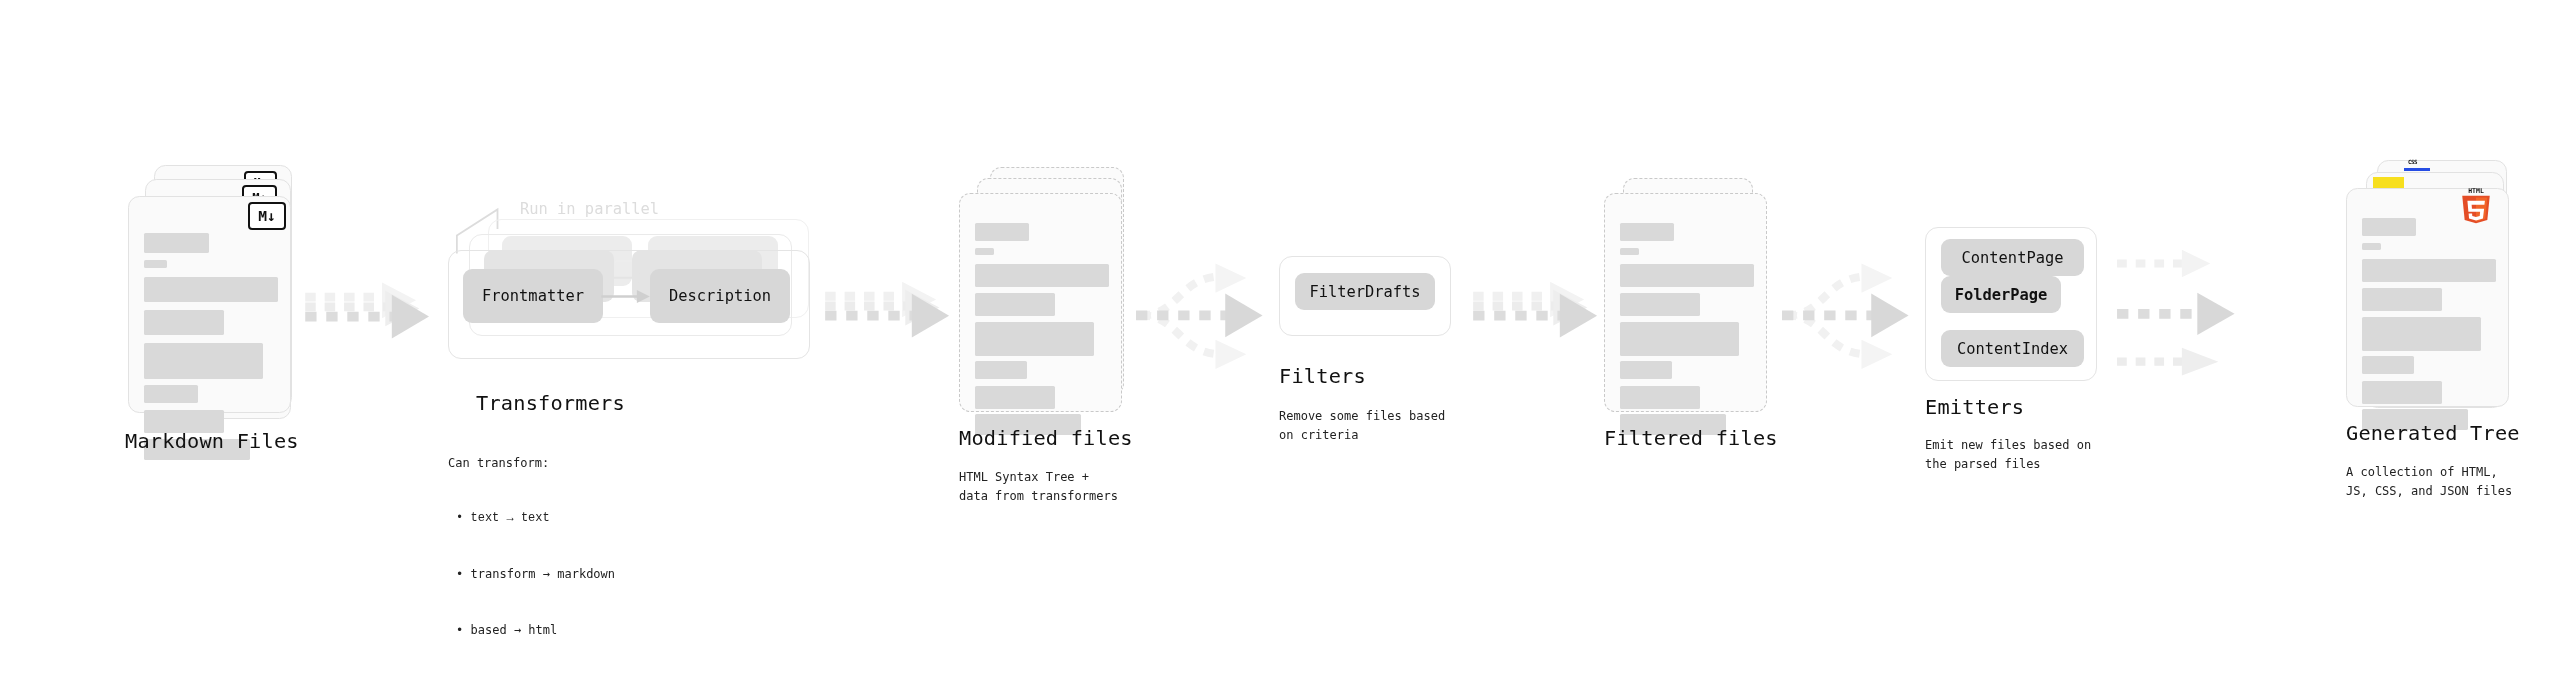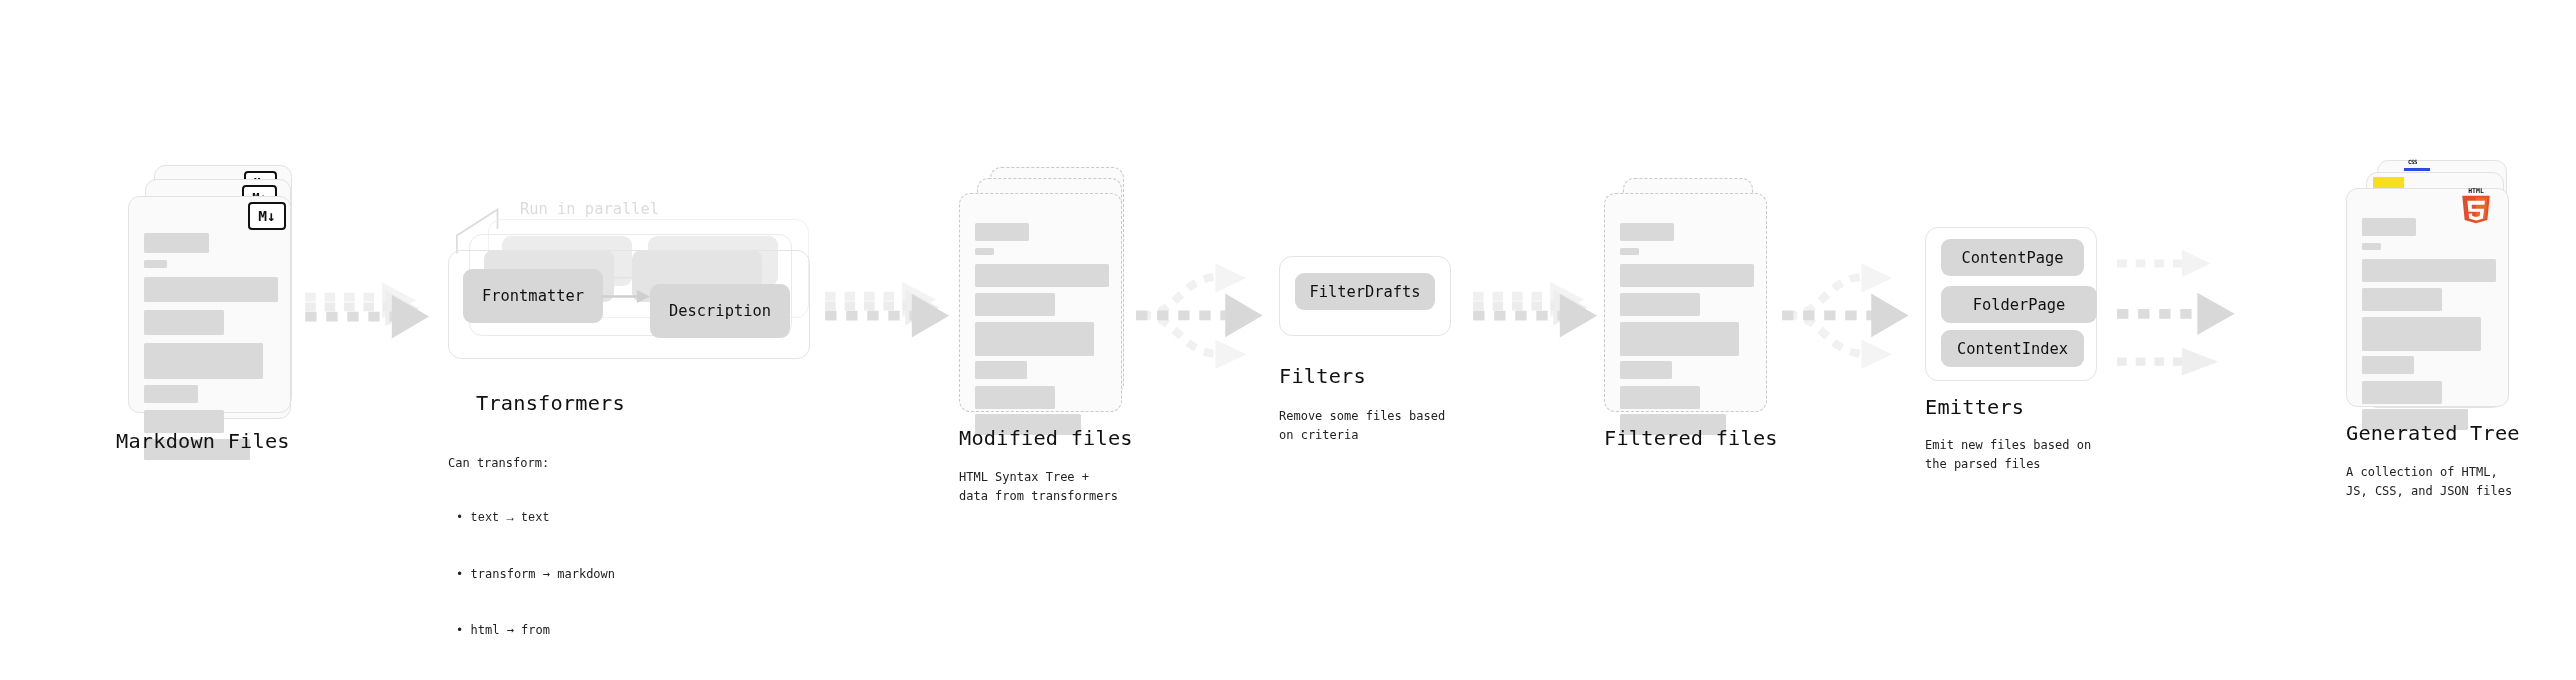--- a/index.html
+++ b/index.html
@@ -46,21 +46,21 @@
     <div class="bar" style="left:14.6px;top:113px;width:80px;height:25px;"></div>
     <div class="bar" style="left:14.6px;top:146px;width:119px;height:36px;"></div>
     <div class="bar" style="left:14.6px;top:188px;width:54px;height:18px;"></div>
     <div class="bar" style="left:14.6px;top:213px;width:80px;height:23px;"></div>
     <div class="bar" style="left:14.6px;top:242px;width:106px;height:21px;"></div>
   </div>
   <div class="mdbadge" style="left:248px;top:202px;width:34px;height:23.6px;font-size:14.6px;">
     <span>M↓</span>
   </div>
 
-  <div class="caption" style="position:absolute;left:116px;top:429px;">Markdown Files</div>
+  <div class="caption" style="position:absolute;left:125px;top:429px;">Markdown Files</div>
 </div>
 
 <svg style="left:301px;top:268px;width:146px;height:89px;" viewBox="0 0 180 110">
   <line x1="5" y1="36" x2="108" y2="36" stroke="#f0f0f0" stroke-width="11" stroke-dasharray="13 11"></line>
   <polygon points="100,18 142,40 100,62" fill="#f3f3f3"></polygon>
   <line x1="5" y1="48" x2="112" y2="48" stroke="#ececec" stroke-width="11" stroke-dasharray="13 11"></line>
   <polygon points="104,28 146,50 104,72" fill="#eeeeee"></polygon>
   <line x1="5" y1="60" x2="118" y2="60" stroke="#dcdcdc" stroke-width="12" stroke-dasharray="14 12"></line>
   <polygon points="112,33 158,60 112,87" fill="#d8d8d8"></polygon>
 </svg>
@@ -83,33 +83,33 @@
   <div class="panelbox" style="left:469px;top:234px;width:323px;height:102px;border-color:#eaeaea;"></div>
   <div class="chip ghost2" style="left:484px;top:250px;width:130px;height:52px;">F</div>
   <div class="chip ghost2" style="left:632px;top:250px;width:130px;height:52px;">D</div>
   <svg style="left:605px;top:268px;width:49px;height:19.5px;" viewBox="0 0 60 24">
     <line x1="0" y1="12" x2="42" y2="12" stroke="#e4e4e4" stroke-width="2.6"></line>
     <polygon points="40,5 54,12 40,19" fill="#e4e4e4"></polygon>
   </svg>
 
   <div class="panelbox" style="left:448px;top:250px;width:362px;height:109px;border-color:#e4e4e4;"></div>
   <div class="chip" style="left:463px;top:269px;width:140px;height:54px;">Frontmatter</div>
-  <div class="chip" style="left:650px;top:284px;width:140px;height:54px;">Description</div>
+  <div class="chip" style="left:650px;top:269px;width:140px;height:54px;">Description</div>
   <svg style="left:601px;top:286px;width:54px;height:21px;" viewBox="0 0 66 26">
     <line x1="0" y1="13" x2="46" y2="13" stroke="#cfcfcf" stroke-width="2.8"></line>
     <polygon points="44,5 60,13 44,21" fill="#cfcfcf"></polygon>
   </svg>
 
   <div class="caption" style="position:absolute;left:448px;top:391px;margin-left:28px;">Transformers</div>
 
   <div class="subcap" style="position:absolute;left:448px;top:405px;">
     <div>Can transform:</div>
     <div style="margin-left:8.1px;font-family:Liberation Mono, monospace;">• text → text</div>
     <div style="margin-left:8.1px;">• transform → markdown</div>
-    <div style="margin-left:8.1px;">• html → from</div>
+    <div style="margin-left:8.1px;">• based → html</div>
   </div>
 </div>
 
 <svg style="left:821px;top:276px;width:146px;height:81px;" viewBox="0 0 180 100">
   <line x1="5" y1="25" x2="108" y2="25" stroke="#f0f0f0" stroke-width="11" stroke-dasharray="13 11"></line>
   <polygon points="100,7 142,29 100,51" fill="#f3f3f3"></polygon>
   <line x1="5" y1="37" x2="112" y2="37" stroke="#ececec" stroke-width="11" stroke-dasharray="13 11"></line>
   <polygon points="104,17 146,39 104,61" fill="#eeeeee"></polygon>
   <line x1="5" y1="49" x2="118" y2="49" stroke="#dcdcdc" stroke-width="12" stroke-dasharray="14 12"></line>
   <polygon points="112,22 158,49 112,76" fill="#d8d8d8"></polygon>
@@ -179,21 +179,21 @@
   <polygon points="100,24 138,42 100,60" fill="#f4f4f4"></polygon>
   <path d="M8 88 C55 88 55 136 108 136" fill="none" stroke="#f1f1f1" stroke-width="10" stroke-dasharray="12 11"></path>
   <polygon points="100,118 138,136 100,154" fill="#f4f4f4"></polygon>
   <line x1="2" y1="88" x2="118" y2="88" stroke="#dcdcdc" stroke-width="12" stroke-dasharray="14 12"></line>
   <polygon points="112,61 158,88 112,115" fill="#d8d8d8"></polygon>
 </svg>
 
 <div class="stage" style="left:0;top:0;">
   <div class="panelbox" style="left:1925px;top:227px;width:172px;height:154px;border-color:#e4e4e4;"></div>
   <div class="chip" style="left:1941px;top:239px;width:143px;height:37px;">ContentPage</div>
-  <div class="chip" style="left:1941px;top:286px;width:156px;height:37px;">FolderPage</div>
+  <div class="chip" style="left:1941px;top:276px;width:120px;height:37px;font-weight:bold;">FolderPage</div>
   <div class="chip" style="left:1941px;top:330px;width:143px;height:37px;">ContentIndex</div>
   <div class="caption" style="position:absolute;left:1925px;top:395px;">Emitters</div>
   <div class="subcap" style="position:absolute;left:1925px;top:425px;">Emit new files based on
 the parsed files</div>
 </div>
 
 <svg style="left:2113px;top:236px;width:154px;height:154px;" viewBox="0 0 190 190">
   <line x1="5" y1="34" x2="92" y2="34" stroke="#f0f0f0" stroke-width="10" stroke-dasharray="12 11"></line>
   <polygon points="85,17 120,34 85,51" fill="#f3f3f3"></polygon>
   <line x1="5" y1="96" x2="110" y2="96" stroke="#dcdcdc" stroke-width="12" stroke-dasharray="14 12"></line>

